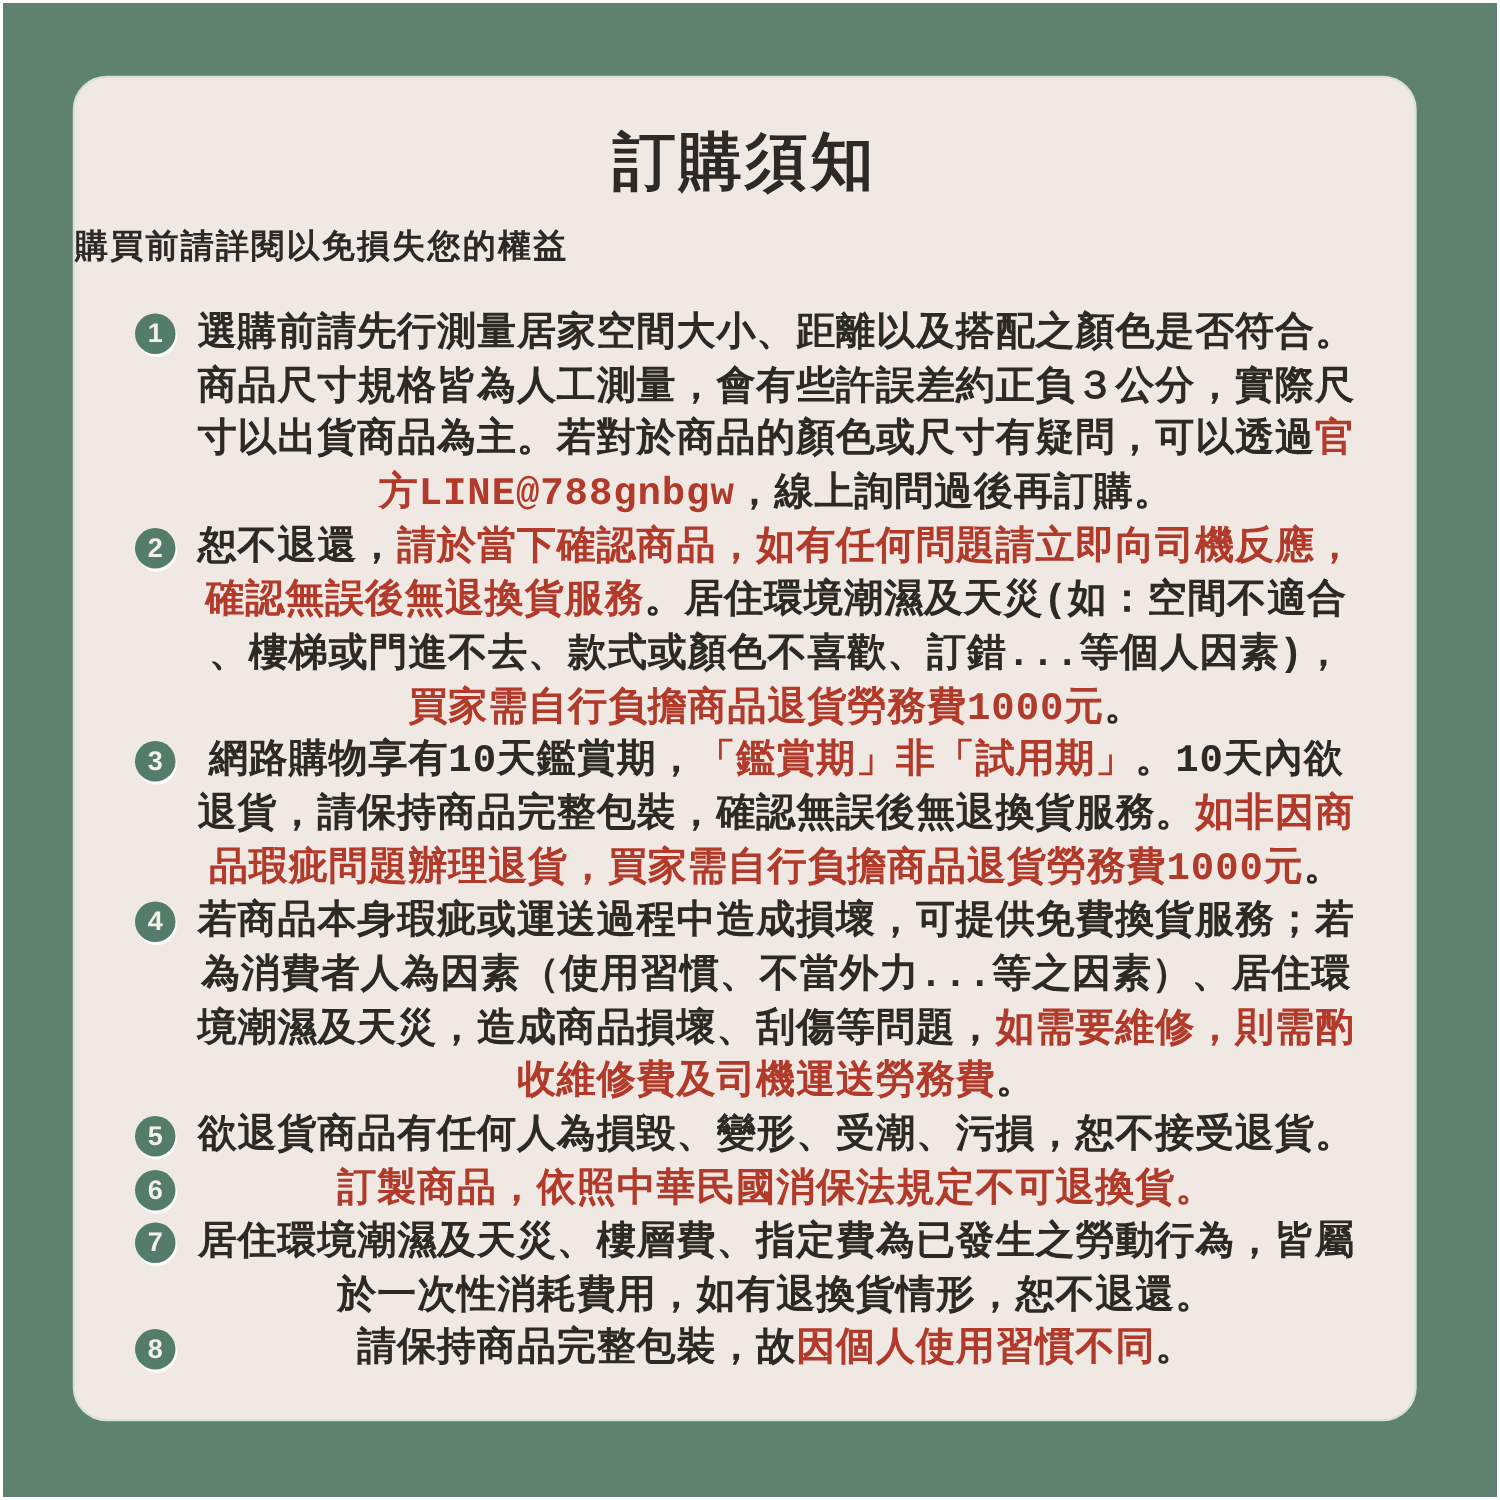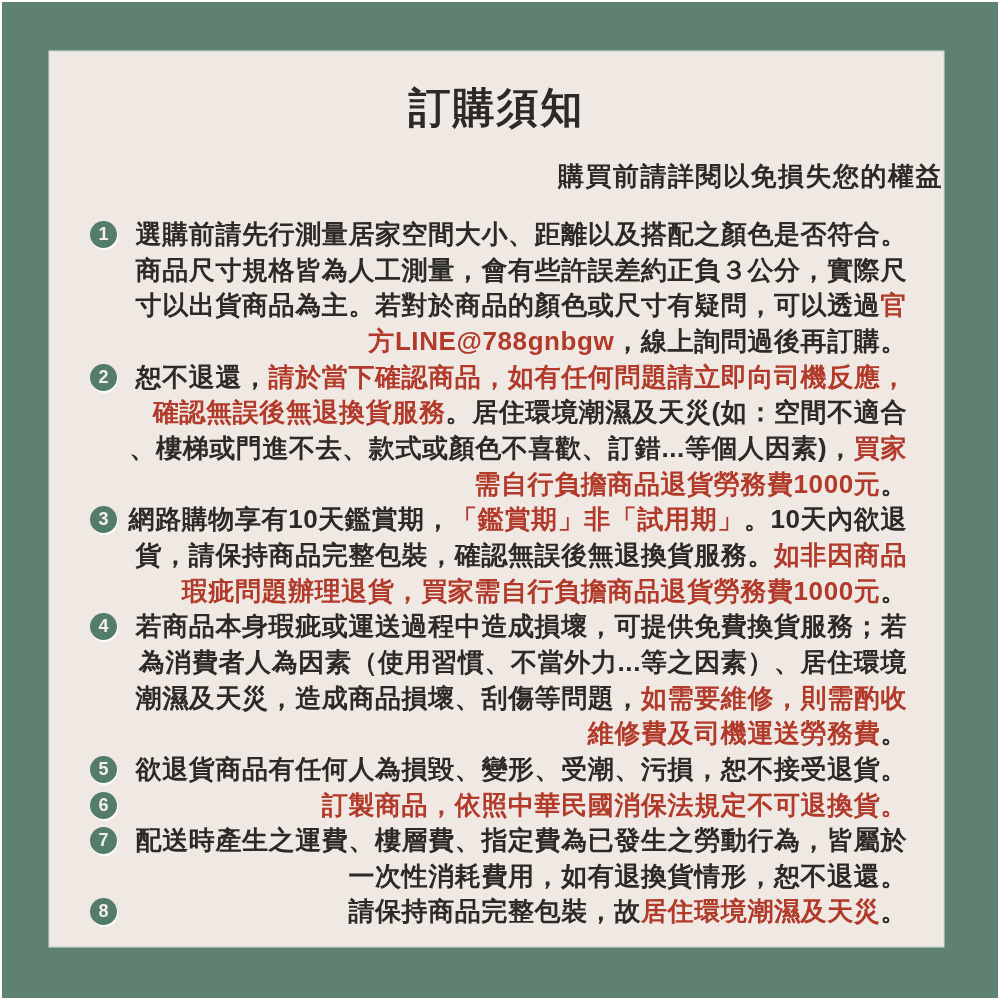--- a/index.html
+++ b/index.html
@@ -15,35 +15,36 @@
     box-shadow:inset 0 0 0 2px #ffffff;
     overflow:hidden;
   }
   .card{
     position:absolute;
     left:50px;top:52px;
     width:893px;height:894px;
     background:#f0e9e3;
     box-shadow:0 0 0 1.5px rgba(255,255,255,.75);
     box-sizing:border-box;
+    border-radius:21px;
   }
   .title{
     margin:0;
     padding-top:32px;
     text-align:center;
     font-size:42px;
     line-height:48px;
     font-weight:800;
     letter-spacing:2px;
     color:#2b2a28;
   }
   .subtitle{
-    margin:27px 0 0;
-    text-align:right;
-    font-size:26px;
+    margin:15px 0 0;
+    text-align:left;
+    font-size:22px;
     line-height:34px;
     font-weight:800;
     letter-spacing:1.5px;
     color:#2b2a28;
   }
   .list{
     margin:24px 0 0;
     padding:0 36px 0 40px;
     list-style:none;
   }
@@ -68,21 +69,22 @@
   .text{
     margin:0;
     flex:1 1 auto;
     font-size:26px;
     line-height:35.65px;
     letter-spacing:0.6px;
     font-weight:700;
     color:#2b2a27;
     word-break:break-all;
     line-break:anywhere;
-    text-align:right;
+    text-align:center;
+    font-family:Liberation Mono, monospace;
   }
   .seg{color:#2b2a27;}
   .seg-red{color:#b13a2a;}
 </style>
 </head>
 <body>
 
 <div class="page">
   <div class="card">
     <h1 class="title">訂購須知</h1>
@@ -107,21 +109,21 @@
         <li class="item">
           <span class="badge">5</span>
           <p class="text"><span class="seg">欲退貨商品有任何人為損毀、變形、受潮、污損，恕不接受退貨。</span></p>
         </li>
         <li class="item">
           <span class="badge">6</span>
           <p class="text"><span class="seg seg-red">訂製商品，依照中華民國消保法規定不可退換貨。</span></p>
         </li>
         <li class="item">
           <span class="badge">7</span>
-          <p class="text"><span class="seg">配送時產生之運費、樓層費、指定費為已發生之勞動行為，皆屬於一次性消耗費用，如有退換貨情形，恕不退還。</span></p>
+          <p class="text"><span class="seg">居住環境潮濕及天災、樓層費、指定費為已發生之勞動行為，皆屬於一次性消耗費用，如有退換貨情形，恕不退還。</span></p>
         </li>
         <li class="item">
           <span class="badge">8</span>
-          <p class="text"><span class="seg">請保持商品完整包裝，故</span><span class="seg seg-red">居住環境潮濕及天災</span><span class="seg">。</span></p>
+          <p class="text"><span class="seg">請保持商品完整包裝，故</span><span class="seg seg-red">因個人使用習慣不同</span><span class="seg">。</span></p>
         </li>
       </ol>
   </div>
 </div>
 
 </body></html>

